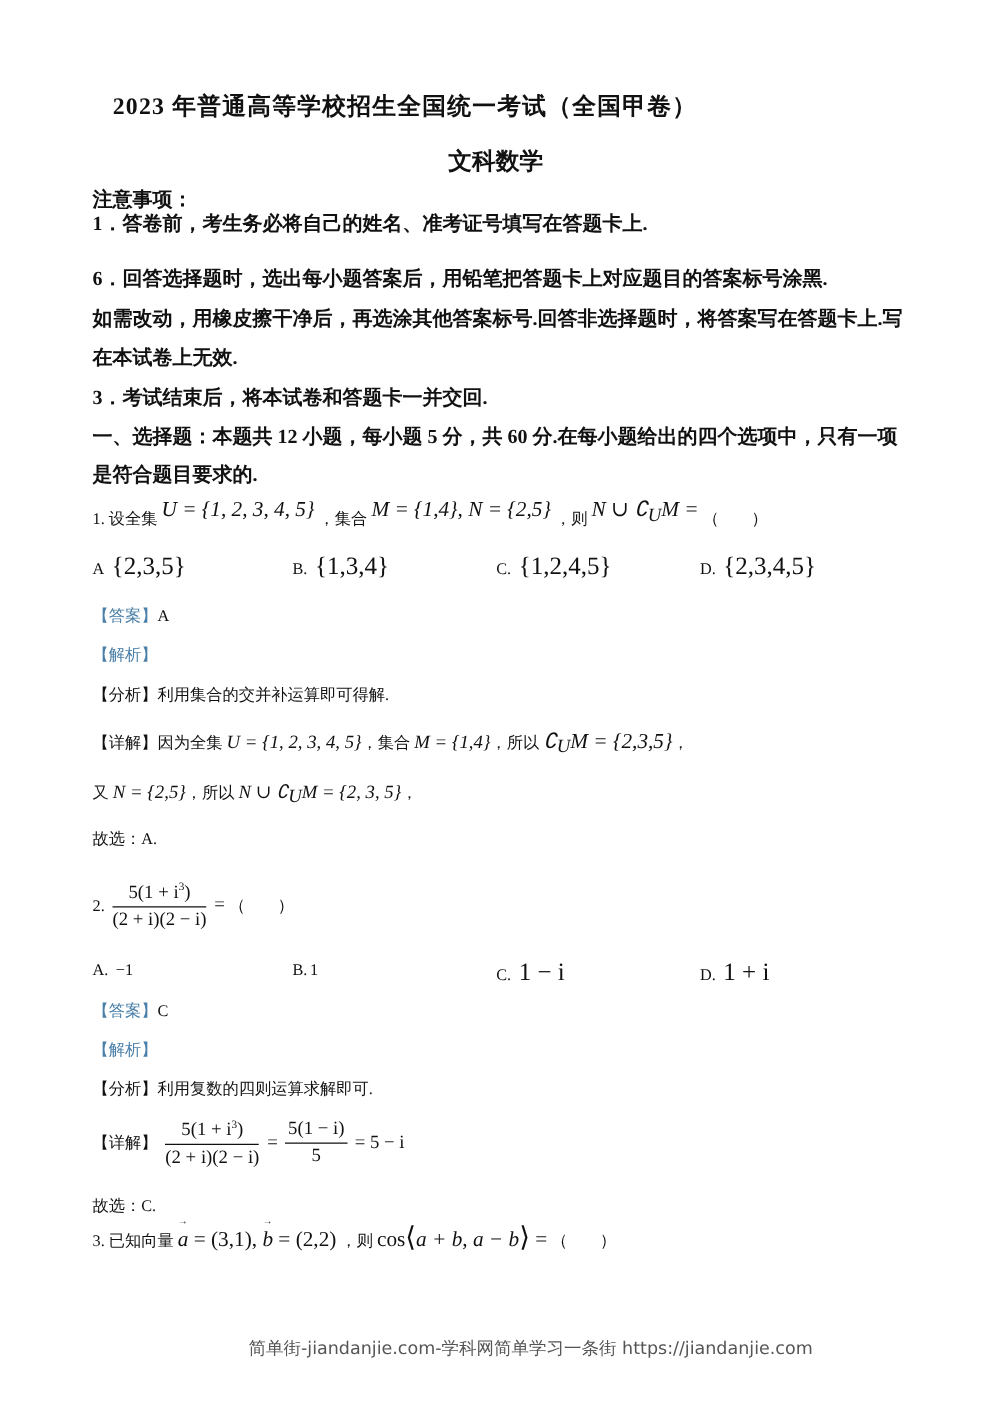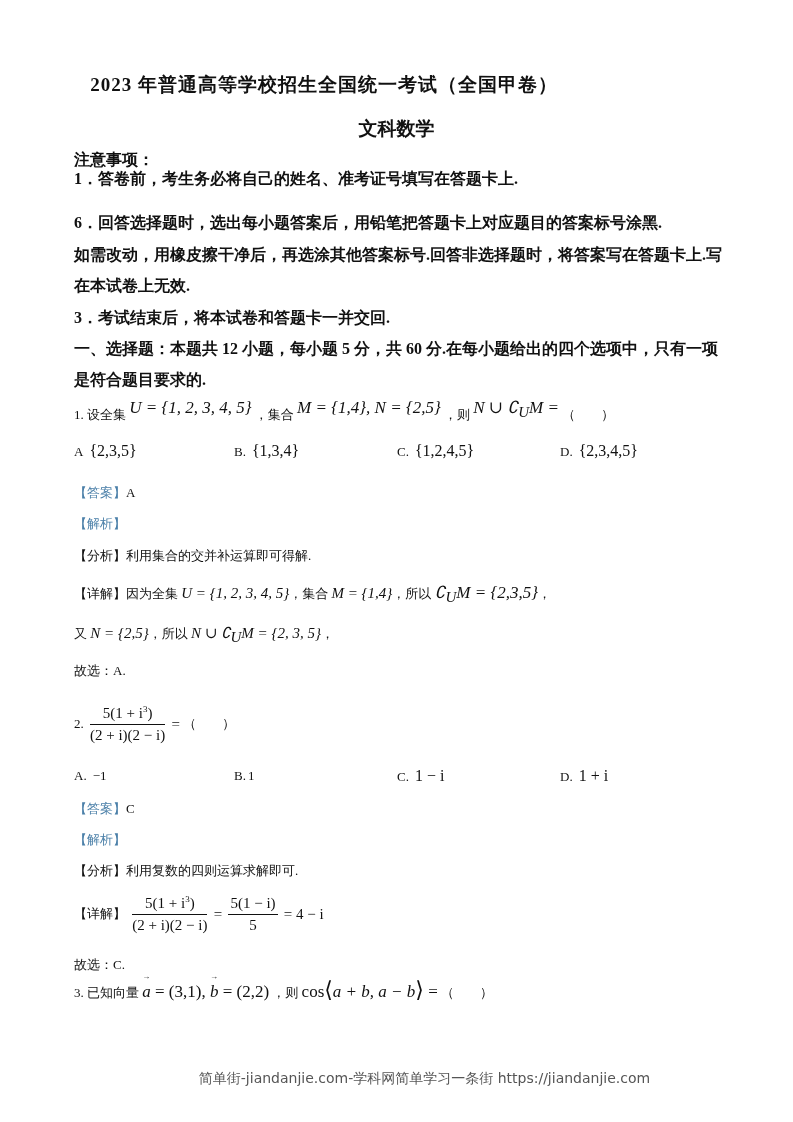--- a/index.html
+++ b/index.html
@@ -38,21 +38,21 @@
       font-style: italic;
       font-size: 15px;
     }
     .mathr {
       font-family: "Liberation Serif", "DejaVu Serif", serif;
       font-size: 15px;
     }
     .big { font-size: 17px; }
     .blue { color: #4a7fa8; }
     .opt { font-size: 13px; }
-    .opt .val { font-size: 16px; margin-left: 6px; }
+    .opt .val { font-size: 20px; margin-left: 6px; }
     .frac {
       display: inline-block;
       vertical-align: middle;
       text-align: center;
       font-size: 15px;
       margin: 0 3px;
     }
     .frac .num {
       display: block;
       padding: 0 2px 2px 2px;
@@ -175,21 +175,21 @@
   <span style="vertical-align:middle;">【详解】</span>
   <span class="frac">
     <span class="num"><span>5(1 + i</span><sup>3</sup><span>)</span></span>
     <span class="den">(2 + i)(2 − i)</span>
   </span>
   <span class="mathr" style="vertical-align:middle;">=</span>
   <span class="frac">
     <span class="num">5(1 − i)</span>
     <span class="den">5</span>
   </span>
-  <span class="mathr" style="vertical-align:middle;">= 4 − i</span>
+  <span class="mathr" style="vertical-align:middle;">= 5 − i</span>
 </div>
 <div class="abs normal-line" style="top:956px;">故选：C.</div>
 
 <div class="abs normal-line" style="top:977px;">
   <span>3. 已知向量</span>
   <span class="math big vec">a</span><span class="mathr big"> = (3,1), </span><span class="math big vec">b</span><span class="mathr big"> = (2,2)</span>
   <span>，则</span>
   <span class="mathr big">cos</span><span class="mathr big" style="font-size:22px;">⟨</span><span class="math big">a + b, a − b</span><span class="mathr big" style="font-size:22px;">⟩</span><span class="mathr big"> =</span>
   <span>（　　）</span>
 </div>

